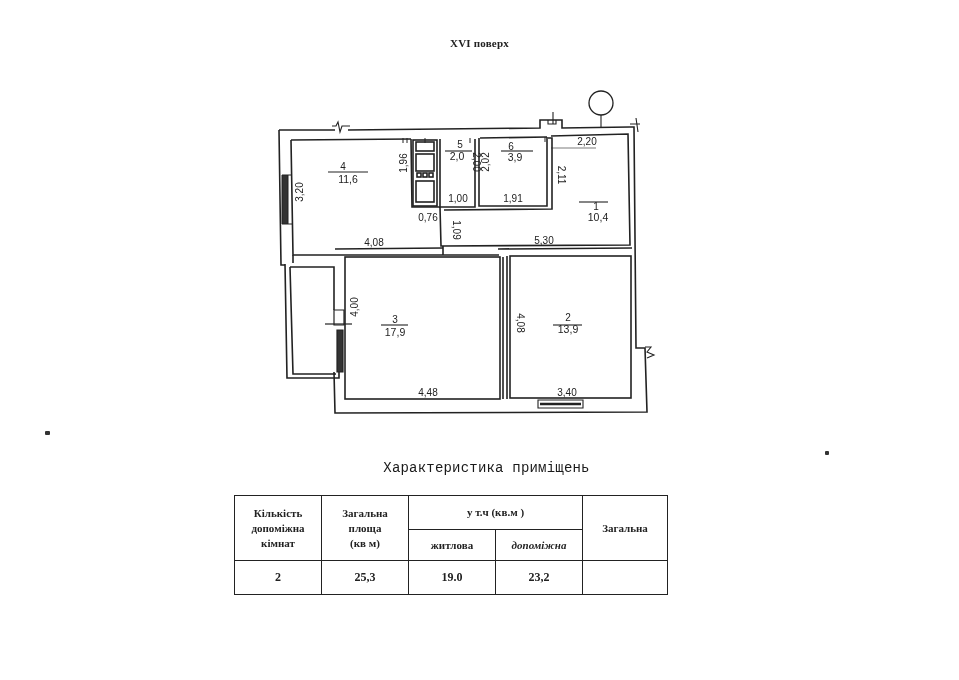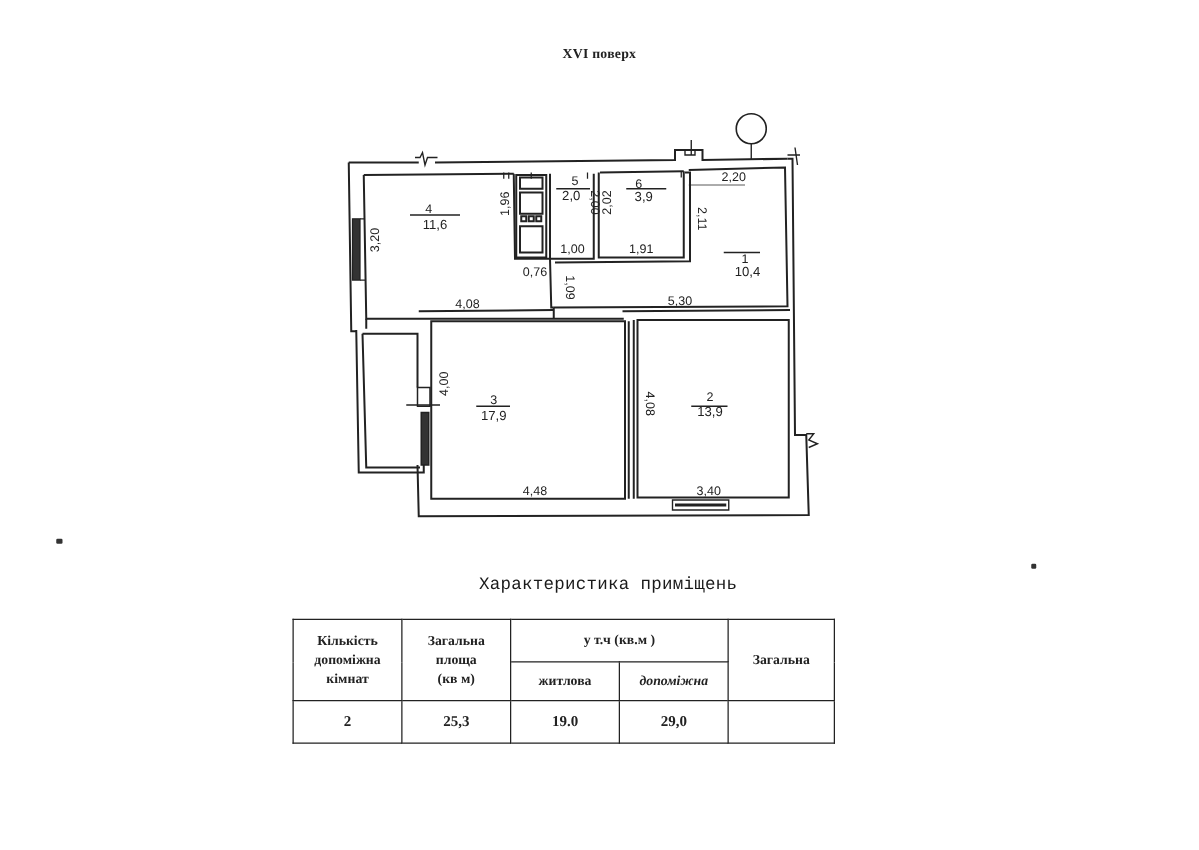--- a/index.html
+++ b/index.html
@@ -248,17 +248,17 @@
     <td class="c5" rowspan="2">Загальна</td>
   </tr>
   <tr class="row-head2">
     <td class="c3">житлова</td>
     <td class="c4">допоміжна</td>
   </tr>
   <tr class="row-data">
     <td>2</td>
     <td>25,3</td>
     <td>19.0</td>
-    <td>29,0</td>
+    <td>23,2</td>
     <td></td>
   </tr>
 </tbody>
   </table>
 
 </body></html>

